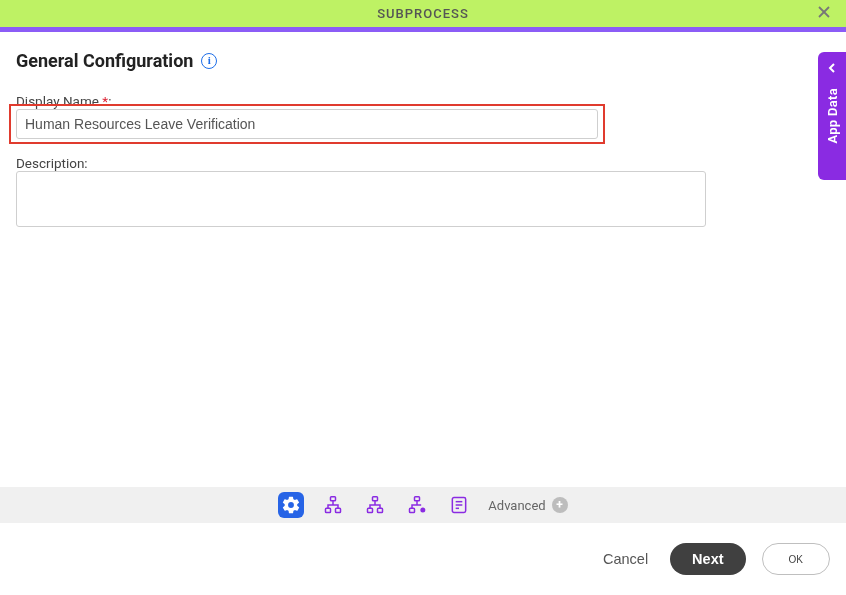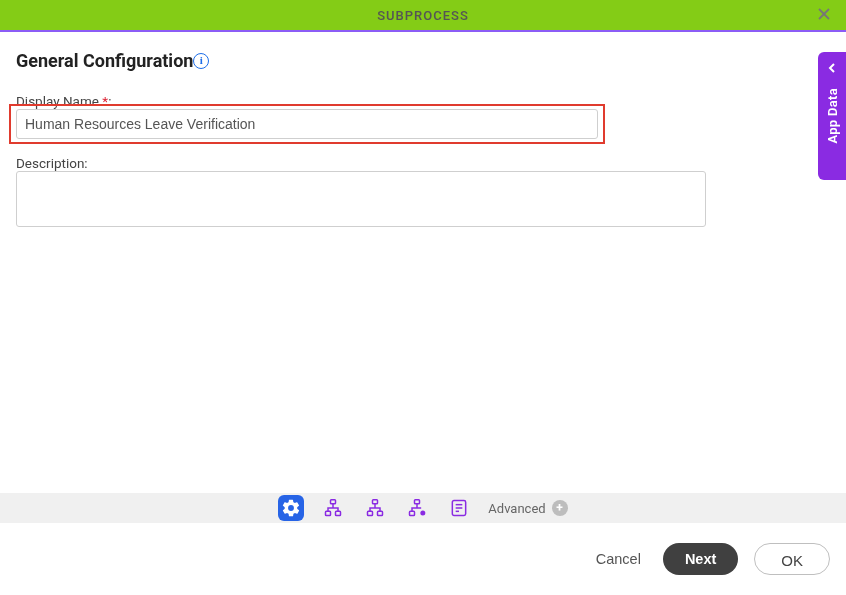--- a/index.html
+++ b/index.html
@@ -1,24 +1,24 @@
 <!DOCTYPE html>
 <html><head>
 <meta charset="utf-8">
 <style>
   * { box-sizing: border-box; }
   html, body { margin: 0; padding: 0; font-family: -apple-system, BlinkMacSystemFont, "Segoe UI", Roboto, Arial, sans-serif; font-size: 14px; color: #333; }
   .window { width: 846px; height: 595px; position: relative; background: #fff; display: flex; flex-direction: column; }
-  .titlebar { height: 32px; background: #84cc16; border-bottom: 2px solid #8b5cf6; display: flex; align-items: center; justify-content: center; position: relative; }
+  .titlebar { height: 32px; background: #bef264; border-bottom: 5px solid #8b5cf6; display: flex; align-items: center; justify-content: center; position: relative; }
   .titlebar-title { font-size: 13px; font-weight: 500; letter-spacing: 1px; color: #555; }
   .titlebar-close { position: absolute; right: 10px; top: 50%; transform: translateY(-50%); cursor: pointer; display: flex; align-items: center; justify-content: center; width: 24px; height: 24px; color: #777; }
   .titlebar-close svg { width: 16px; height: 16px; }
 
   .body-area { flex: 1; position: relative; padding: 18px 20px 0 16px; overflow: hidden; }
-  .section-title-row { display: flex; align-items: center; margin-bottom: 22px; }
+  .section-title-row { display: flex; align-items: center; gap: 8px; margin-bottom: 22px; }
   .section-title { font-size: 18px; font-weight: 700; color: #222; }
   .info-icon { width: 16px; height: 16px; border: 1.5px solid #1e6ee8; border-radius: 50%; display: inline-flex; align-items: center; justify-content: center; color: #1e6ee8; font-size: 11px; font-weight: 700; font-family: Georgia, serif; line-height: 1; }
 
   .field-block { margin-bottom: 16px; }
   .field-label { font-size: 13.5px; color: #444; }
   .req { color: #d23; }
   .display-name-wrap { position: relative; width: 582px; }
   .display-name-input {
     width: 100%; height: 30px; padding: 4px 8px;
     font-size: 14px; color: #555;
@@ -43,32 +43,32 @@
     cursor: pointer;
   }
   .side-tab-chevron { margin-top: 10px; }
   .side-tab-chevron svg { width: 12px; height: 12px; display: block; }
   .side-tab-label {
     writing-mode: vertical-rl; transform: rotate(180deg);
     font-size: 13px; font-weight: 600; letter-spacing: 0.3px;
     margin-top: 14px;
   }
 
-  .toolbar-strip { height: 30px; background: #f0f0f0; display: flex; align-items: center; justify-content: center; gap: 16px; }
+  .toolbar-strip { height: 36px; background: #f0f0f0; display: flex; align-items: center; justify-content: center; gap: 16px; }
   .tb-icons { display: flex; align-items: center; gap: 16px; }
   .tb-icon { width: 26px; height: 26px; display: inline-flex; align-items: center; justify-content: center; border-radius: 6px; color: #8a2be2; cursor: pointer; }
   .tb-icon.active { background: #2764e6; color: #fff; }
   .tb-icon svg { width: 20px; height: 20px; display: block; }
   .advanced-group { display: inline-flex; align-items: center; gap: 6px; color: #666; font-size: 13px; cursor: pointer; }
   .plus-circle { width: 16px; height: 16px; border-radius: 50%; background: #bdbdbd; color: #fff; display: inline-flex; align-items: center; justify-content: center; font-size: 12px; font-weight: 700; line-height: 1; }
 
   .footer { height: 72px; display: flex; align-items: center; justify-content: flex-end; gap: 16px; padding: 0 16px; }
   .btn-link { color: #555; font-size: 14.5px; cursor: pointer; background: none; border: none; }
   .btn-primary { background: #404040; color: #fff; border: none; border-radius: 18px; height: 32px; padding: 0 22px; font-size: 14.5px; font-weight: 600; cursor: pointer; }
-  .btn-outline { background: #fff; color: #444; border: 1.5px solid #bfbfbf; border-radius: 18px; height: 32px; padding: 8px 26px; font-size: 15px; cursor: pointer; }
+  .btn-outline { background: #fff; color: #444; border: 1.5px solid #bfbfbf; border-radius: 18px; height: 32px; padding: 8px 26px; font-size: 10px; cursor: pointer; }
 </style>
 </head>
 <body>
 
 <div class="window">
 
   <div class="titlebar">
     <div class="titlebar-title">SUBPROCESS</div>
     <div class="titlebar-close">
       <span>

